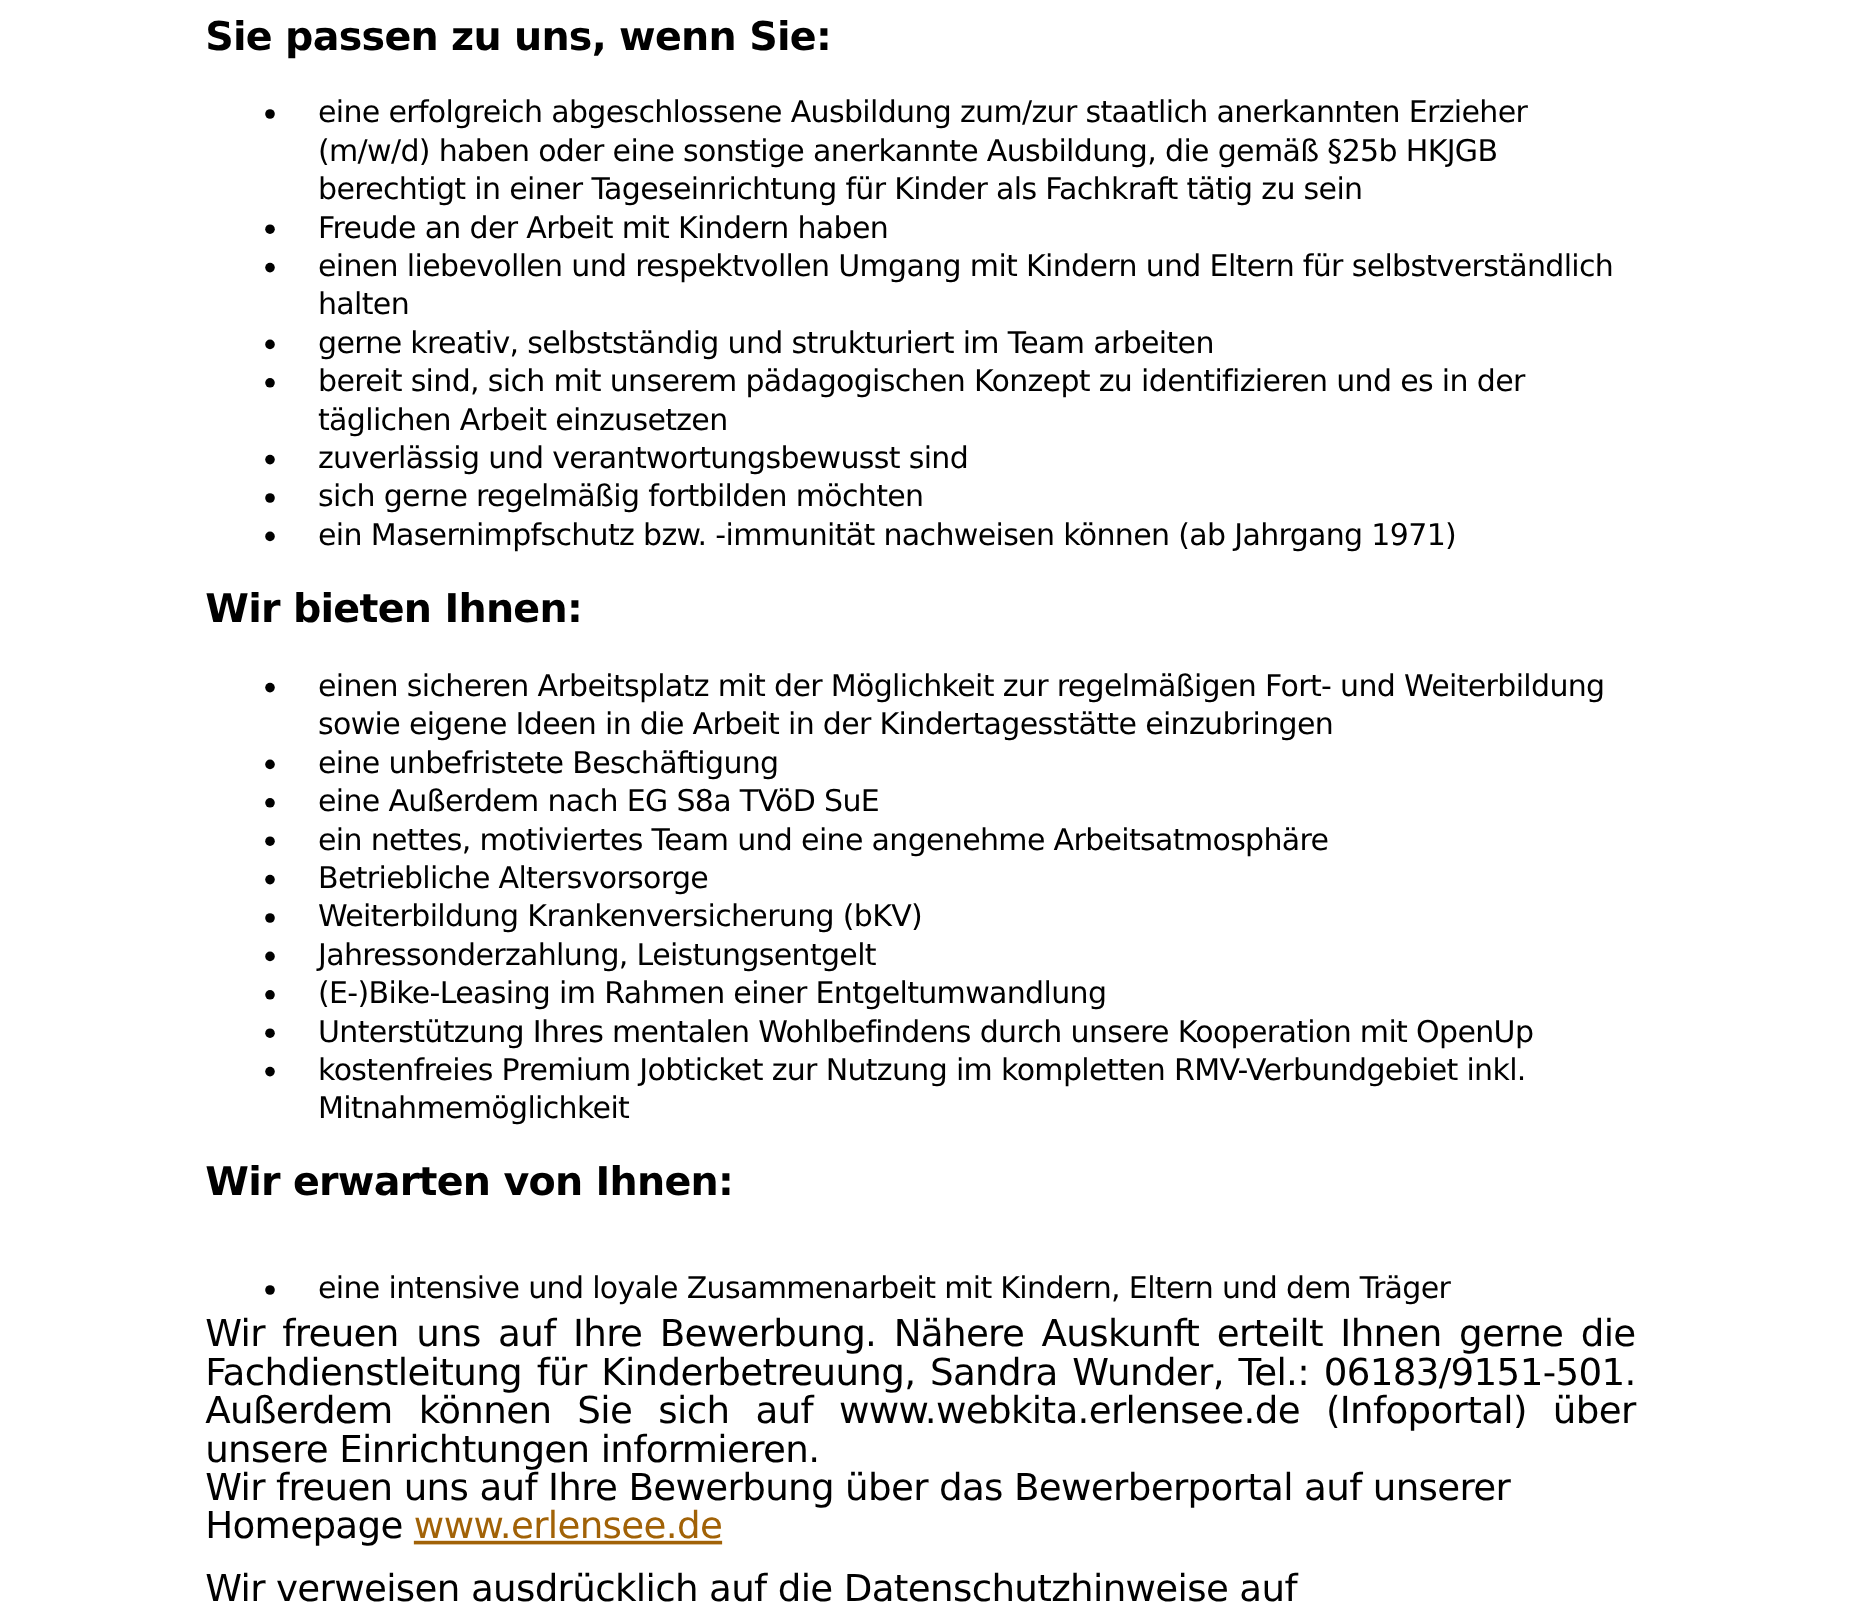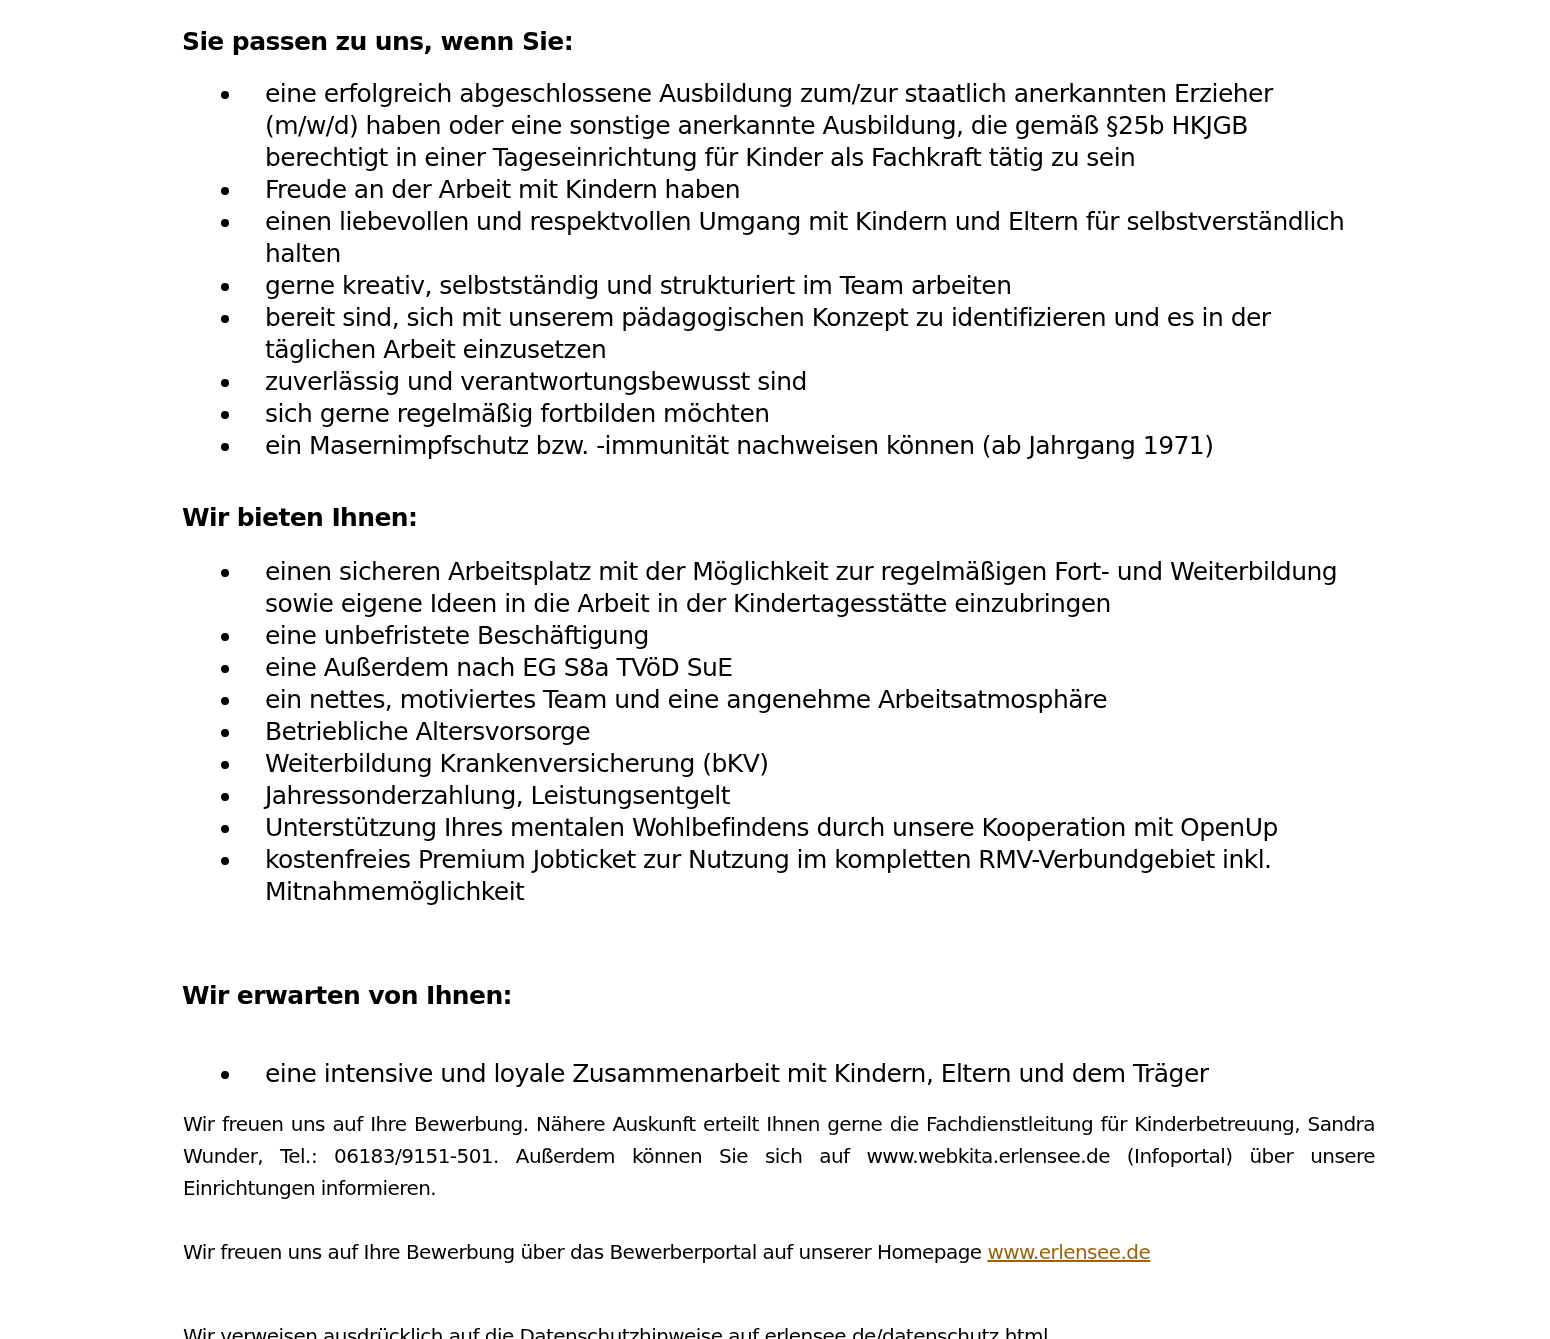--- a/index.html
+++ b/index.html
@@ -16,23 +16,23 @@
       color: #000000;
     }
     .page {
       position: absolute;
       left: 171px;
       top: 0;
       width: 1192px;
     }
     .heading {
       font-weight: bold;
-      font-size: 25px;
+      font-size: 33px;
       line-height: 32px;
-      margin: 11px;
+      margin: 0;
       letter-spacing: -0.6px;
     }
     .h1 { position: absolute; top: 15px; }
     .h2 { position: absolute; top: 491px; }
     .h3 { position: absolute; top: 969px; }
 
     ul.bullets {
       list-style: none;
       margin: 0;
       padding: 0;
@@ -57,24 +57,24 @@
       background: #000000;
     }
     .list1 { top: 78px; width: 1180px; }
     .list2 { top: 556px; width: 1180px; }
     .list3 { top: 1058px; }
 
     .para {
       position: absolute;
       left: 0;
       width: 1192px;
-      font-size: 20px;
+      font-size: 31px;
       line-height: 32px;
       letter-spacing: -0.55px;
-      margin: 12px;
+      margin: 0;
     }
     .justify {
       text-align: justify;
       text-align-last: left;
     }
     .p1 { top: 1096px; }
     .p2 { top: 1224px; }
     .p3 { top: 1308px; }
 
     a.link {
@@ -101,20 +101,21 @@
 
   <h2 class="heading h2">Wir bieten Ihnen:</h2>
   <ul class="bullets list2">
     <li><span class="bullet-dot"></span><span>einen sicheren Arbeitsplatz mit der Möglichkeit zur regelmäßigen Fort- und Weiterbildung so­wie eigene Ideen in die Arbeit in der Kindertagesstätte einzubringen</span></li>
     <li><span class="bullet-dot"></span><span>eine unbefristete Beschäftigung</span></li>
     <li><span class="bullet-dot"></span><span>eine Außerdem nach EG S8a TVöD SuE</span></li>
     <li><span class="bullet-dot"></span><span>ein nettes, motiviertes Team und eine angenehme Arbeitsatmosphäre</span></li>
     <li><span class="bullet-dot"></span><span>Betriebliche Altersvorsorge</span></li>
     <li><span class="bullet-dot"></span><span>Weiterbildung Krankenversicherung (bKV)</span></li>
     <li><span class="bullet-dot"></span><span>Jahressonderzahlung, Leistungsentgelt</span></li>
+    <li><span class="bullet-dot"></span><span>(E-)Bike-Leasing im Rahmen einer Entgeltumwandlung</span></li>
     <li><span class="bullet-dot"></span><span>Unterstützung Ihres mentalen Wohlbefindens durch unsere Kooperation mit OpenUp</span></li>
     <li><span class="bullet-dot"></span><span>kostenfreies Premium Jobticket zur Nutzung im kompletten RMV-Verbundgebiet inkl. Mitnah­memöglichkeit</span></li>
   </ul>
 
   <h2 class="heading h3">Wir erwarten von Ihnen:</h2>
   <ul class="bullets list3">
     <li><span class="bullet-dot"></span><span>eine intensive und loyale Zusammenarbeit mit Kindern, Eltern und dem Träger</span></li>
   </ul>
 
   <p class="para justify p1">Wir freuen uns auf Ihre Bewerbung. Nähere Auskunft erteilt Ihnen gerne die Fachdienstleitung für Kinderbetreuung, Sandra Wunder, Tel.: 06183/9151-501. Außerdem können Sie sich auf www.webkita.erlensee.de (Infoportal) über unsere Einrichtungen informieren.</p>

